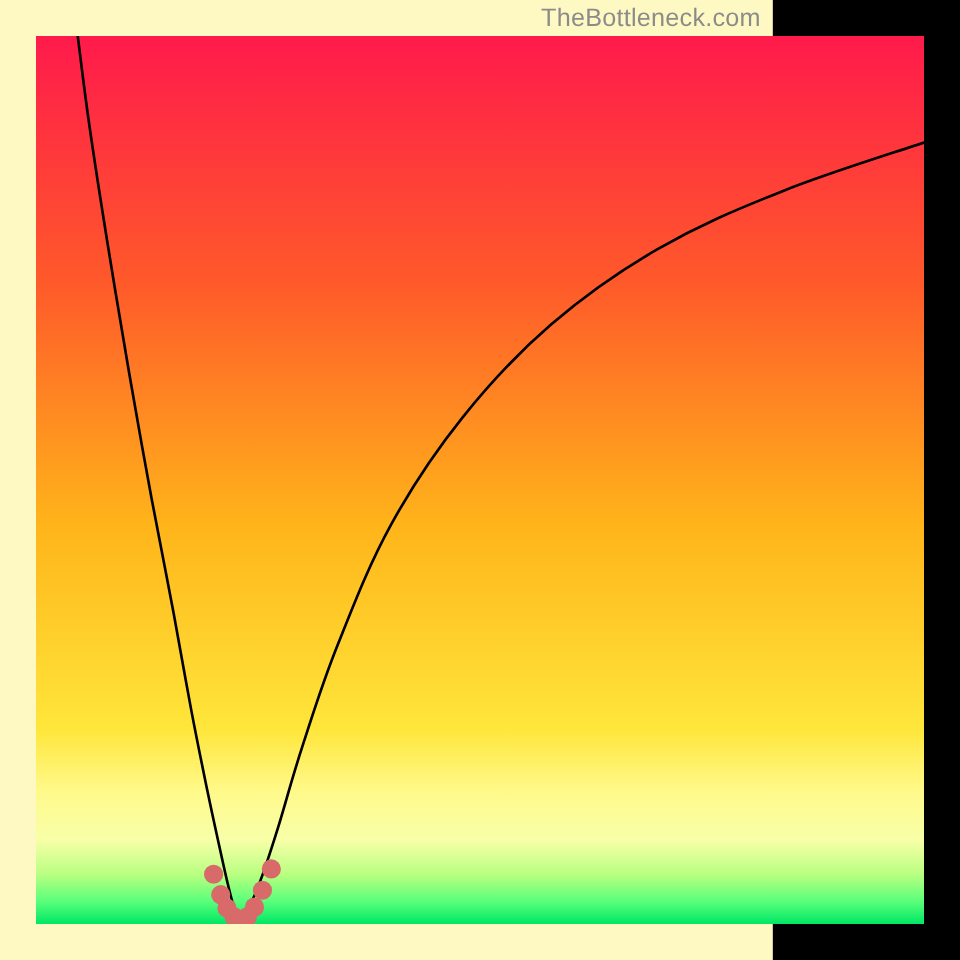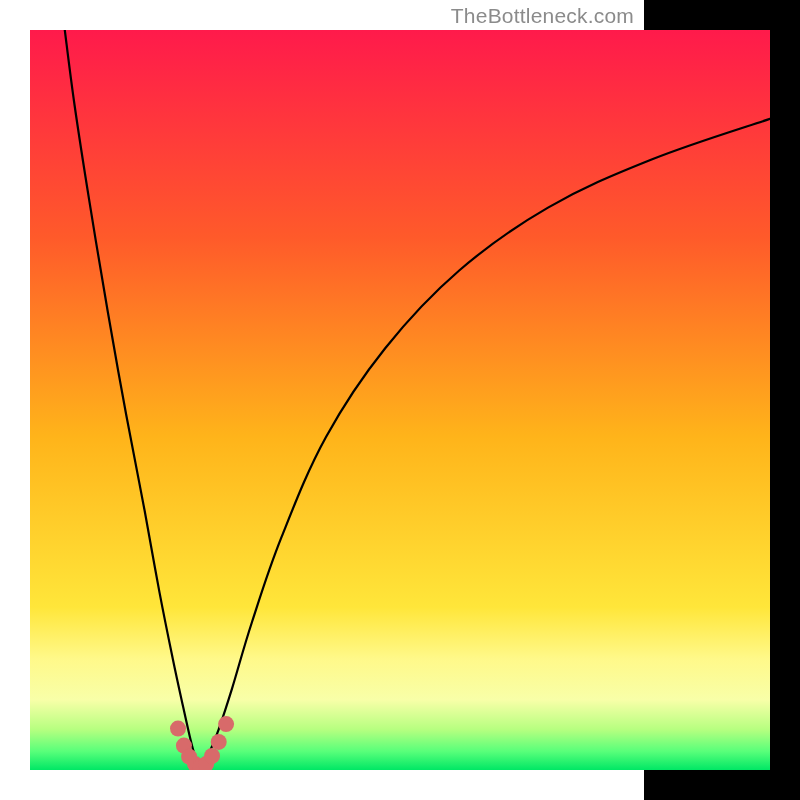--- a/index.html
+++ b/index.html
@@ -9,21 +9,21 @@
     height: 800px;
     background: #000;
     overflow: hidden;
   }
   .frame {
     position: absolute;
     left: 0;
     top: 0;
     width: 644px;
     height: 800px;
-    background: #ffffff;
+    background: #fef9c3;
   }
   .plot {
     position: absolute;
     left: 30px;
     top: 30px;
     width: 740px;
     height: 740px;
     overflow: hidden;
   }
   .gradient {

